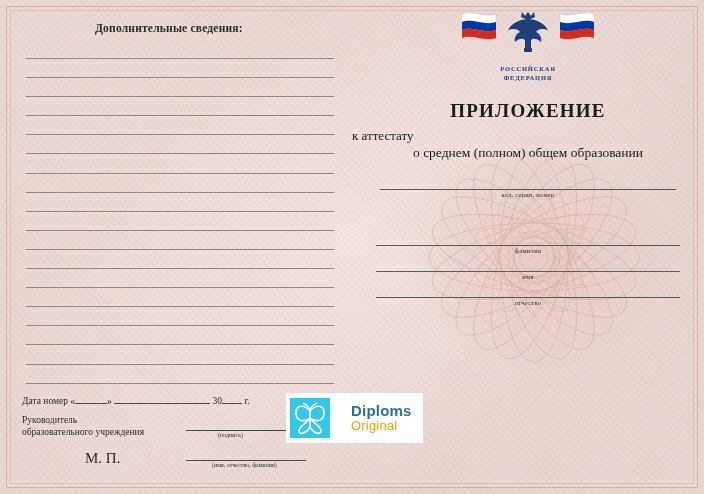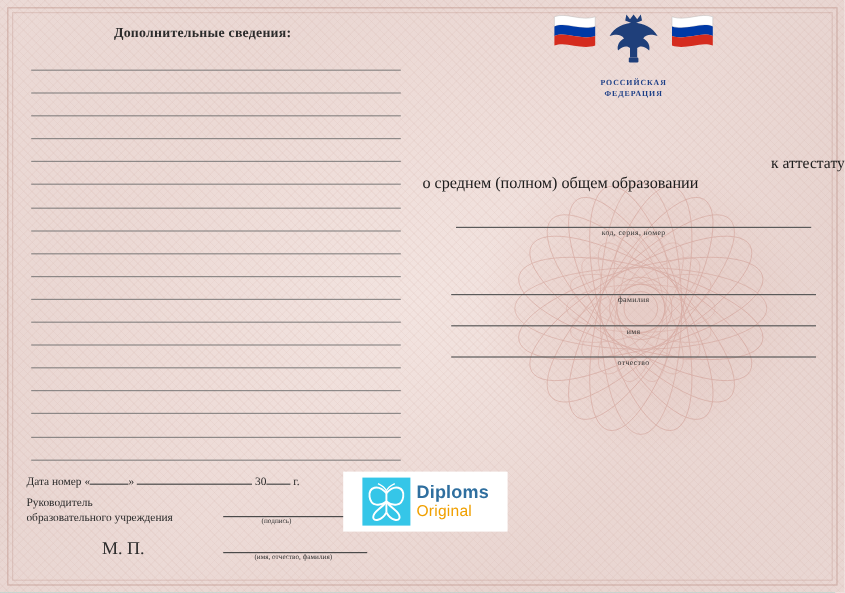--- a/index.html
+++ b/index.html
@@ -11,21 +11,21 @@
     width: 704px;
     height: 494px;
     overflow: hidden;
     font-family: "Liberation Serif", serif;
   }
 
   #page {
     position: relative;
     width: 696px;
     height: 494px;
-    background: #14b8a6;
+    background: #fef9c3;
   }
 
   
   .sheet {
     position: absolute;
     left: 0;
     top: 0;
     width: 704px;
     height: 494px;
     background:
@@ -190,29 +190,29 @@
     text-align: center;
     font-size: 19px;
     font-weight: bold;
     letter-spacing: 1.2px;
     color: #1a1a1a;
   }
   .sub1 {
     position: absolute;
     left: 0; right: 0;
     top: 128px;
-    text-align: right;
+    text-align: left;
     font-size: 13px;
     color: #1a1a1a;
   }
   .sub2 {
     position: absolute;
     left: 0; right: 0;
     top: 145px;
-    text-align: left;
+    text-align: center;
     font-size: 13.5px;
     color: #1a1a1a;
   }
   .r-line {
     position: absolute;
     border-bottom: 1px solid #5a5a5a;
     height: 1px;
   }
   .r-cap {
     position: absolute;
@@ -233,22 +233,23 @@
   
   .logo {
     position: absolute;
     left: 286px;
     top: 393px;
     width: 137px;
     height: 50px;
     background: #ffffff;
     display: flex;
     align-items: center;
-    padding-left: 16px;
+    padding-left: 4px;
     box-sizing: border-box;
+    gap: 16px;
   }
   .logo-mark {
     width: 40px;
     height: 40px;
     background: #35c6e8;
     position: relative;
     flex: 0 0 auto;
   }
   .logo-text {
     margin-left: 5px;
@@ -374,20 +375,21 @@
           <g fill="#1f3f7a">
             <path d="M70 4 L73 8 L76 4 L77 9 L70 12 L63 9 L64 4 L67 8 Z"></path>
             <path d="M70 11 C62 11, 54 15, 50 22 C56 20, 60 21, 62 24 C58 26, 56 30, 57 34 C61 30, 65 30, 67 32 L67 40 L73 40 L73 32 C75 30, 79 30, 83 34 C84 30, 82 26, 78 24 C80 21, 84 20, 90 22 C86 15, 78 11, 70 11 Z"></path>
             <rect x="66" y="40" width="8" height="4" rx="1"></rect>
           </g>
         </svg>
         <div class="emb-text">РОССИЙСКАЯ</div>
         <div class="emb-text">ФЕДЕРАЦИЯ</div>
       </div>
 
+      <div class="main-title">ПРИЛОЖЕНИЕ</div>
       <div class="sub1">к аттестату</div>
       <div class="sub2">о среднем (полном) общем образовании</div>
 
       <div class="r-line" style="left:28px; top:188px; width:296px;"></div>
       <div class="r-cap" style="left:28px; top:191px; width:296px;">код, серия, номер</div>
 
       <div class="r-line" style="left:24px; top:244px; width:304px;"></div>
       <div class="r-cap" style="left:24px; top:247px; width:304px;">фамилия</div>
 
       <div class="r-line" style="left:24px; top:270px; width:304px;"></div>

